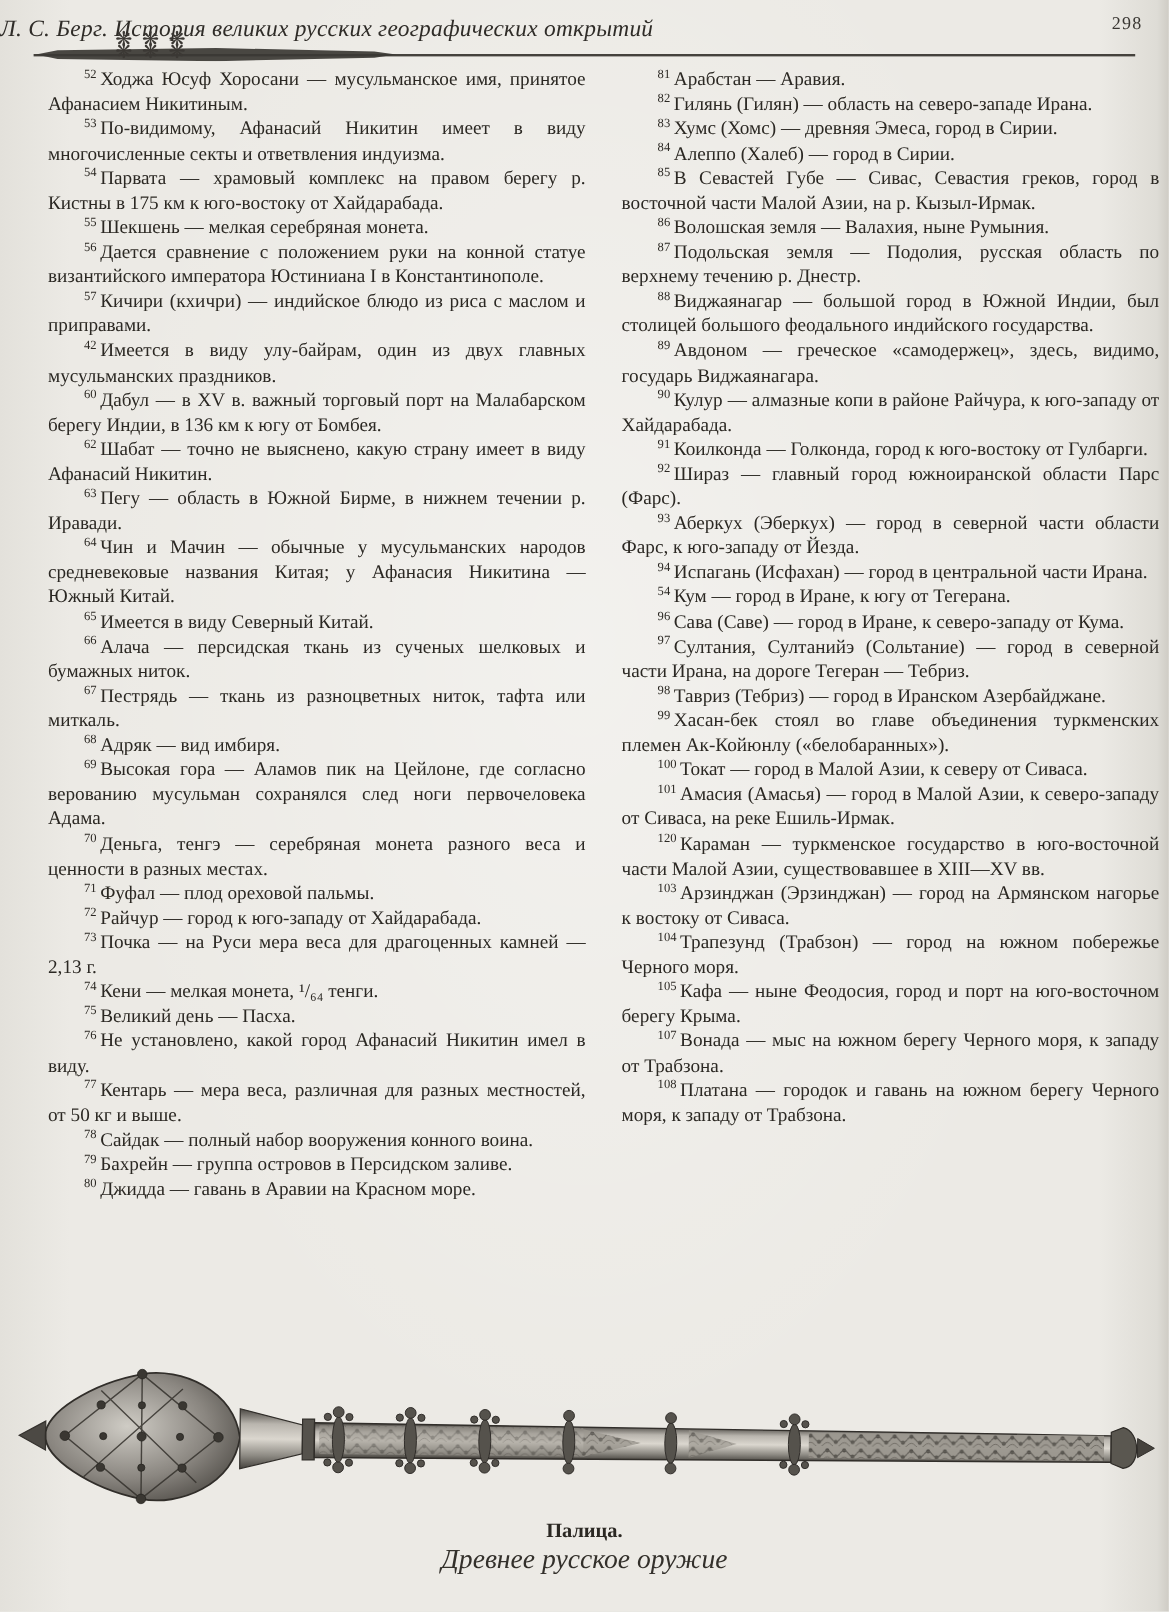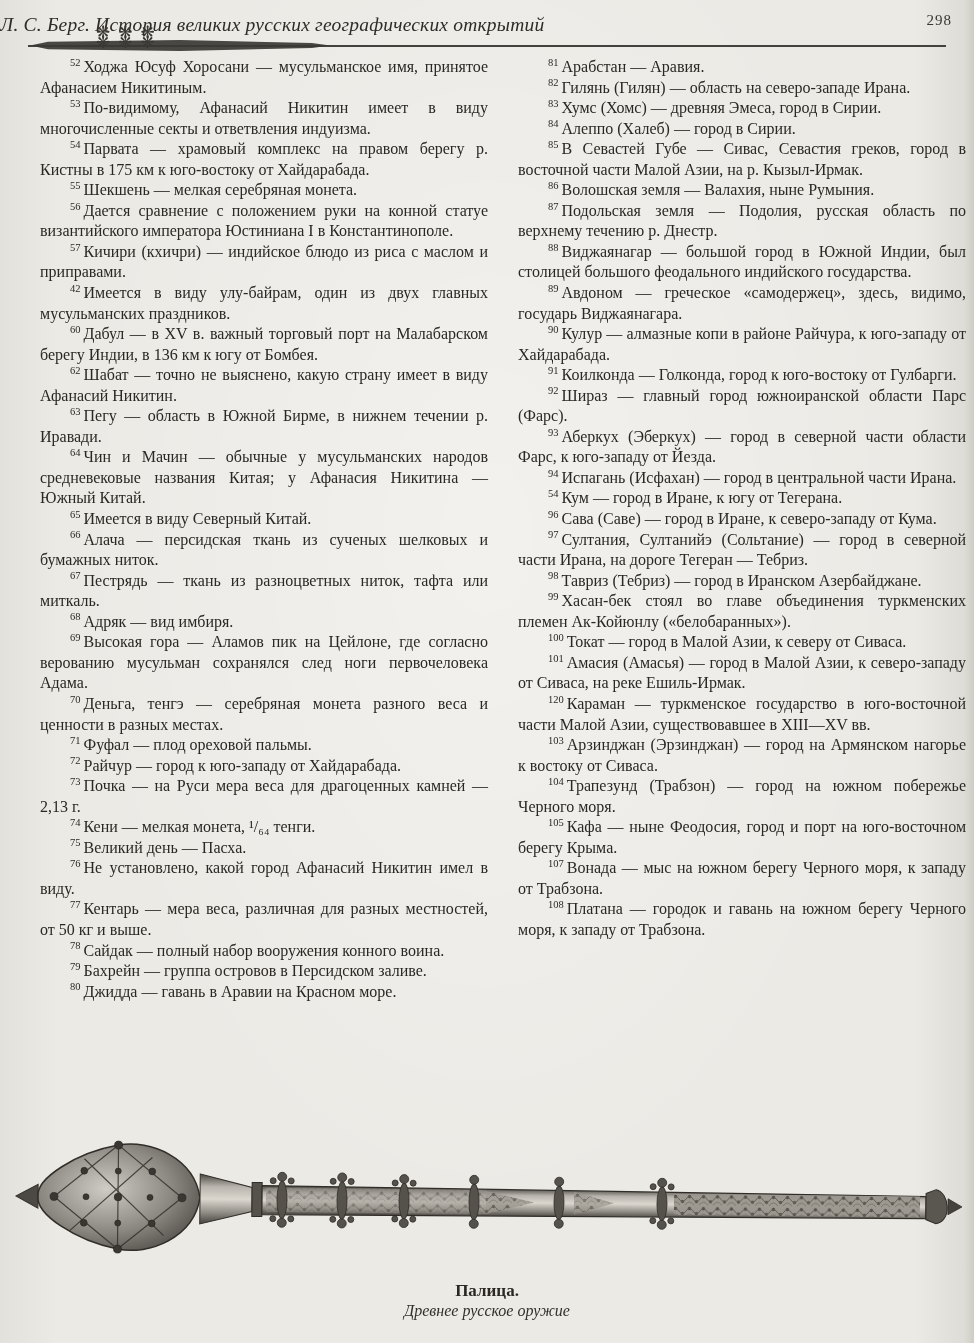--- a/index.html
+++ b/index.html
@@ -54,23 +54,23 @@
     font-size:16px;line-height:20.55px;
     color:#2b2823;
   }
   .note sup{
     font-size:10.5px;line-height:0;vertical-align:super;
     letter-spacing:0;margin-right:3px;color:#2b2823;
   }
   
   .figure{position:absolute;top:1132px;left:0;width:974px;text-align:center;}
   .mace-wrap{position:relative;left:0;top:0;width:974px;height:132px;}
-  .caption{margin-top:17px;}
+  .caption{margin-top:2px;}
   .caption-title{font-weight:bold;font-size:17px;color:#2b2823;}
-  .caption-subtitle{font-style:italic;font-size:16px;color:#33302b;margin-top:1px;}
+  .caption-subtitle{font-style:italic;font-size:23px;color:#33302b;margin-top:1px;}
 </style>
 </head>
 <body>
 
 <div class="page">
 
   <div class="header">
     <div class="header-title">Л. С. Берг. История великих русских географических открытий</div>
     <div class="page-number">298</div>
     <div class="header-rule"></div>

